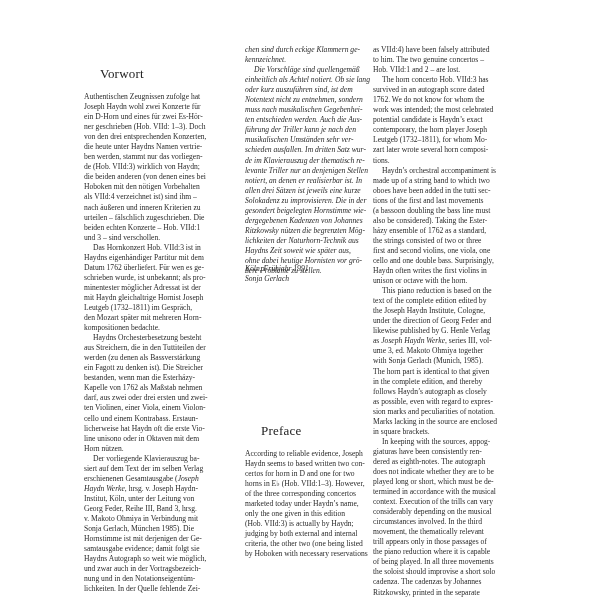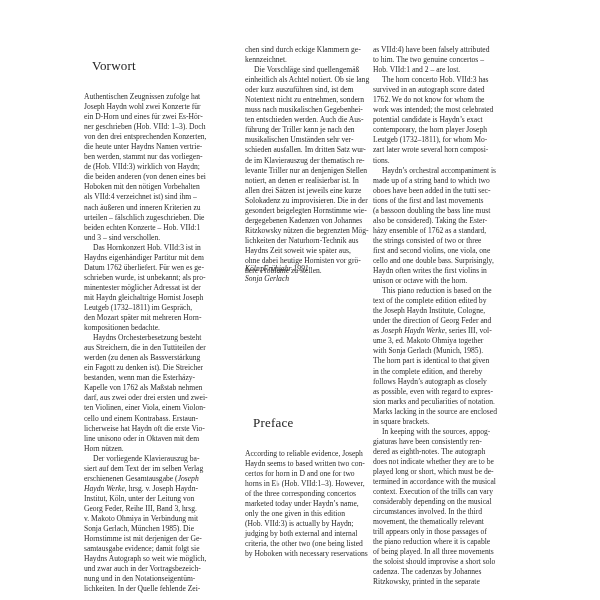--- a/index.html
+++ b/index.html
@@ -2,21 +2,21 @@
 <html><head>
 <meta charset="utf-8">
 <style>
   html, body { margin: 0; padding: 0; background: #ffffff; }
   body { width: 600px; height: 600px; position: relative; overflow: hidden;
          font-family: "Liberation Serif", "DejaVu Serif", serif; color: #2a2a2a; }
   .col { position: absolute; font-size: 7.6px; line-height: 10.05px; }
   .col .ln { display: block; white-space: nowrap; }
   .col .ln.ind { text-indent: 9px; }
   .heading { position: absolute; font-size: 13px; font-weight: normal; color: #222;
-             margin: 8px; letter-spacing: 0.2px; }
+             margin: 16px; letter-spacing: 0.2px; }
   .sig { display: block; white-space: nowrap; }
   i { font-style: italic; }
 </style>
 </head>
 <body>
 
 <h2 class="heading" style="left:84px; top:50px;">Vorwort</h2>
 <div class="col" id="col1" style="left:84px; top:92px; width:150px;">
     <span class="ln">Authentischen Zeugnissen zufolge hat</span>
     <span class="ln">Joseph Haydn wohl zwei Konzerte für</span>
@@ -63,21 +63,21 @@
     <span class="ln">v. Makoto Ohmiya in Verbindung mit</span>
     <span class="ln">Sonja Gerlach, München 1985). Die</span>
     <span class="ln">Hornstimme ist mit derjenigen der Ge-</span>
     <span class="ln">samtausgabe evidence; damit folgt sie</span>
     <span class="ln">Haydns Autograph so weit wie möglich,</span>
     <span class="ln">und zwar auch in der Vortragsbezeich-</span>
     <span class="ln">nung und in den Notationseigentüm-</span>
     <span class="ln">lichkeiten. In der Quelle fehlende Zei-</span>
   </div>
 
-<div class="col" id="col2a" style="left:245px; top:45px; width:130px;">
+<div class="col" id="col2a" style="left:245px; top:45px; width:130px;font-style:italic;">
     <span class="ln">chen sind durch eckige Klammern ge-</span>
     <span class="ln">kennzeichnet.</span>
     <span class="ln ind">Die Vorschläge sind quellengemäß</span>
     <span class="ln">einheitlich als Achtel notiert. Ob sie lang</span>
     <span class="ln">oder kurz auszuführen sind, ist dem</span>
     <span class="ln">Notentext nicht zu entnehmen, sondern</span>
     <span class="ln">muss nach musikalischen Gegebenhei-</span>
     <span class="ln">ten entschieden werden. Auch die Aus-</span>
     <span class="ln">führung der Triller kann je nach den</span>
     <span class="ln">musikalischen Umständen sehr ver-</span>
@@ -137,20 +137,21 @@
     <span class="ln">házy ensemble of 1762 as a standard,</span>
     <span class="ln">the strings consisted of two or three</span>
     <span class="ln">first and second violins, one viola, one</span>
     <span class="ln">cello and one double bass. Surprisingly,</span>
     <span class="ln">Haydn often writes the first violins in</span>
     <span class="ln">unison or octave with the horn.</span>
     <span class="ln ind">This piano reduction is based on the</span>
     <span class="ln">text of the complete edition edited by</span>
     <span class="ln">the Joseph Haydn Institute, Cologne,</span>
     <span class="ln">under the direction of Georg Feder and</span>
+    <span class="ln">likewise published by G. Henle Verlag</span>
     <span class="ln">as <i>Joseph Haydn Werke</i>, series III, vol-</span>
     <span class="ln">ume 3, ed. Makoto Ohmiya together</span>
     <span class="ln">with Sonja Gerlach (Munich, 1985).</span>
     <span class="ln">The horn part is identical to that given</span>
     <span class="ln">in the complete edition, and thereby</span>
     <span class="ln">follows Haydn’s autograph as closely</span>
     <span class="ln">as possible, even with regard to expres-</span>
     <span class="ln">sion marks and peculiarities of notation.</span>
     <span class="ln">Marks lacking in the source are enclosed</span>
     <span class="ln">in square brackets.</span>

